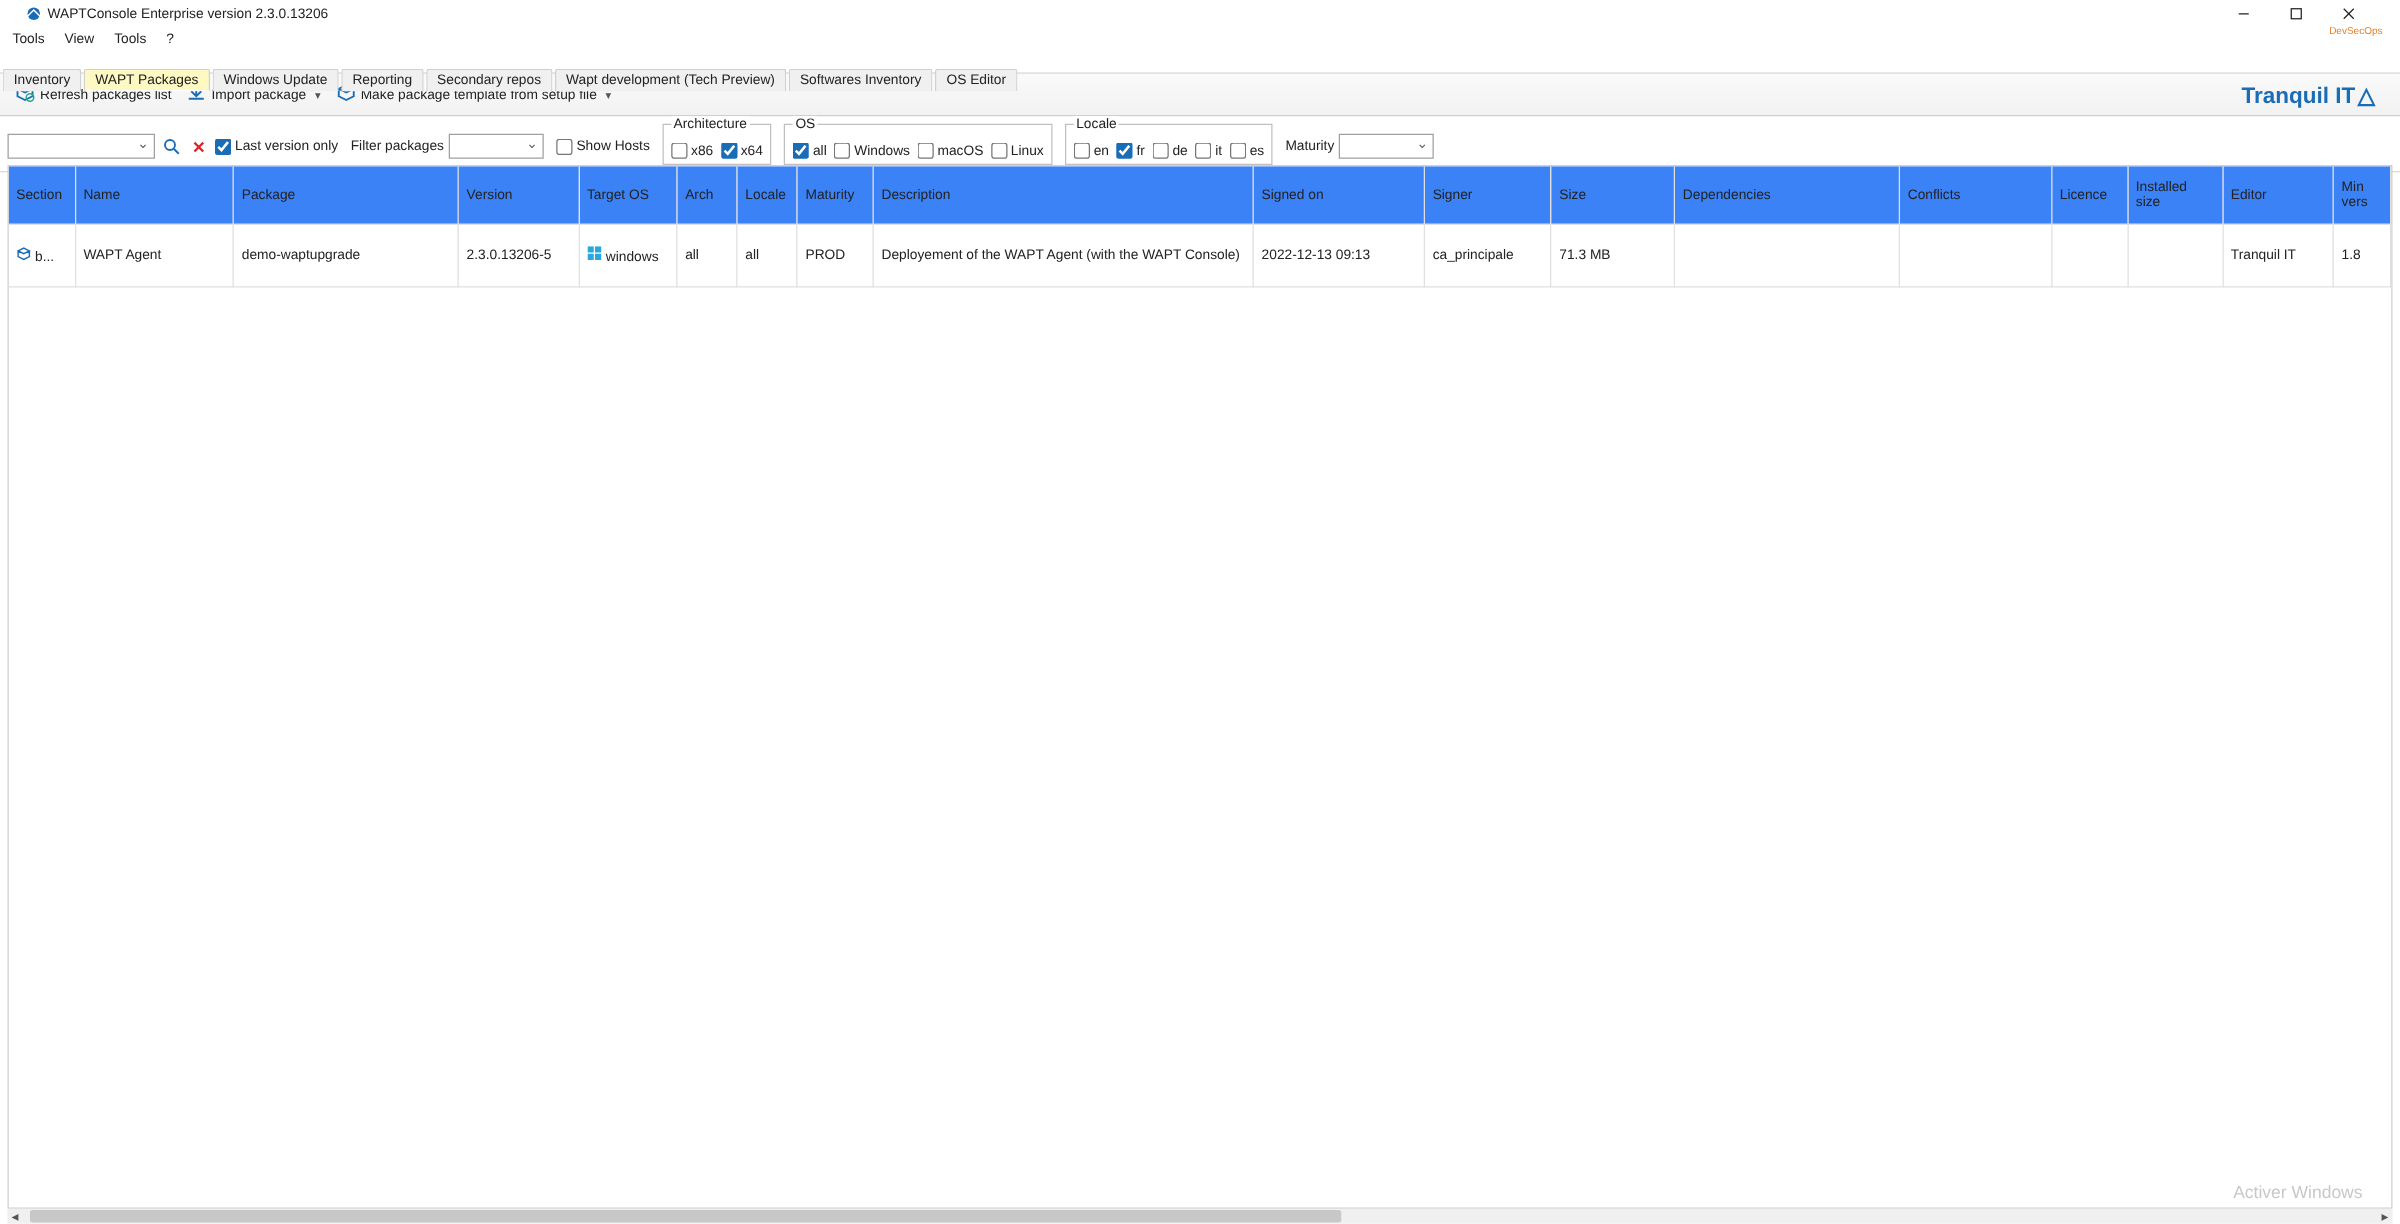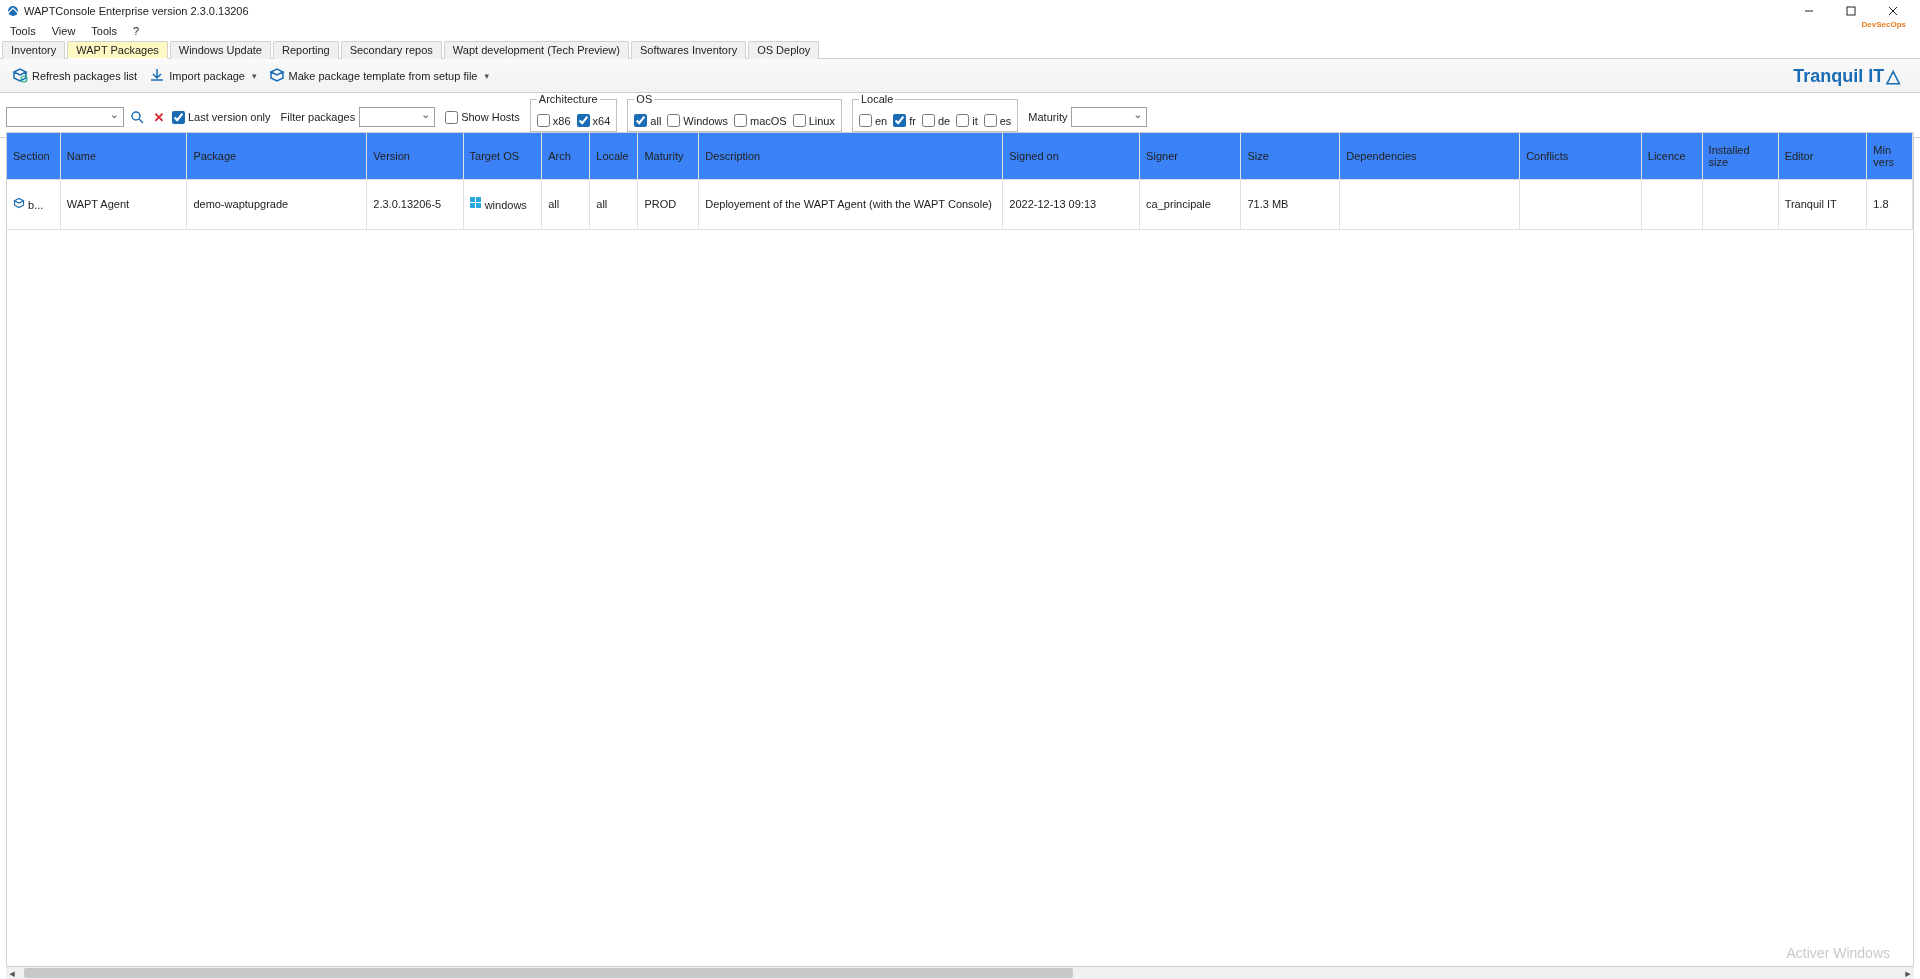--- a/index.html
+++ b/index.html
@@ -1,39 +1,39 @@
 <!DOCTYPE html>
 <html><head>
 <meta charset="utf-8">
 <style>
 * { box-sizing: border-box; margin: 0; padding: 0; }
 body { font-family: "Segoe UI", Tahoma, sans-serif; font-size: 11px; color: #222; background: #fff; overflow: hidden; }
 
 
-.titlebar { display: flex; align-items: center; height: 22px; padding: 0 6px; background: #fff; }
+.titlebar { display: flex; align-items: center; height: 22px; padding: 0 20px; background: #fff; }
 .titlebar .app-icon { width: 14px; height: 14px; margin-right: 4px; }
 .titlebar .title { flex: 1; font-size: 11px; }
 .win-controls { display: flex; gap: 0; }
 .win-btn { width: 42px; height: 22px; display: flex; align-items: center; justify-content: center; cursor: pointer; }
 
 
 .menubar { display: flex; gap: 0; height: 18px; padding: 0 2px; align-items: center; background: #fff; }
 .menubar span { padding: 2px 8px; cursor: pointer; }
 
 
 .tabstrip { display: flex; gap: 2px; height: 19px; padding: 0 2px; background: #fff; border-bottom: 1px solid #d0d0d0; }
-.tab { padding: 2px 8px; border: 1px solid #d0d0d0; border-bottom: none; background: #f0f0f0; cursor: pointer; border-radius: 2px 2px 0 0; position: relative; top: 1px; }
+.tab { padding: 2px 8px; border: 1px solid #d0d0d0; border-bottom: none; background: #f0f0f0; cursor: pointer; border-radius: 2px 2px 0 0; position: relative; top: 15px; }
 .tab.active { background: #fef9c3; border-bottom: 1px solid #fff; }
 
 
 .toolbar { display: flex; align-items: center; height: 34px; padding: 0 6px; background: linear-gradient(#fafafa,#f2f2f2); border-bottom: 1px solid #d0d0d0; }
 .tbtn { display: flex; align-items: center; gap: 4px; padding: 3px 6px; cursor: pointer; border-radius: 2px; }
 .drop::after { content: "▾"; font-size: 9px; margin-left: 3px; color: #555; }
 .brand { margin-left: auto; font-weight: 600; font-size: 18px; color: #1a6db5; display: flex; align-items: baseline; gap: 2px; padding-right: 14px;}
-.brand .sub { font-size: 8px; color: #e67e22; font-weight: 700; }
+.brand .sub { font-size: 8px; color: #e67e22; font-weight: 400; }
 
 
 .filters { display: flex; align-items: flex-start; gap: 10px; padding: 6px 6px 2px 6px; border-bottom: 1px solid #d0d0d0; flex-wrap: nowrap; }
 .combo { height: 20px; border: 1px solid #a0a0a0; background: #fff; min-width: 118px; position: relative; }
 .combo::after { content: "⌄"; position: absolute; right: 4px; top: 0; color: #555; font-size: 11px; }
 .iconbtn { width: 18px; height: 18px; display: flex; align-items: center; justify-content: center; cursor: pointer; }
 .chk { display: flex; align-items: center; gap: 3px; }
 .chk input { width: 13px; height: 13px; accent-color: #1a6db5; }
 .fieldset { border: 1px solid #c0c0c0; padding: 14px 6px 4px 6px; position: relative; display: flex; gap: 6px; align-items: center; }
 .fieldset .legend { position: absolute; top: -7px; left: 6px; background: #fff; padding: 0 2px; font-size: 11px; }
@@ -97,21 +97,21 @@
 </div>
 
 <div class="tabstrip">
   <div class="tab">Inventory</div>
   <div class="tab active">WAPT Packages</div>
   <div class="tab">Windows Update</div>
   <div class="tab">Reporting</div>
   <div class="tab">Secondary repos</div>
   <div class="tab">Wapt development (Tech Preview)</div>
   <div class="tab">Softwares Inventory</div>
-  <div class="tab">OS Deploy</div>
+  <div class="tab">OS Editor</div>
 </div>
 
 <div class="toolbar">
   <div class="tbtn">
     <span><svg width="16" height="16" viewBox="0 0 16 16">
           <path d="M2 5 L8 2 L14 5 L8 8 Z M2 5 L2 11 L8 14 L14 11 L14 5" class="ico-blue"></path>
           <circle cx="12" cy="12" r="3" fill="none" stroke="#2a8" stroke-width="1.2"></circle>
         </svg></span>
     <span>Refresh packages list</span>
   </div>

